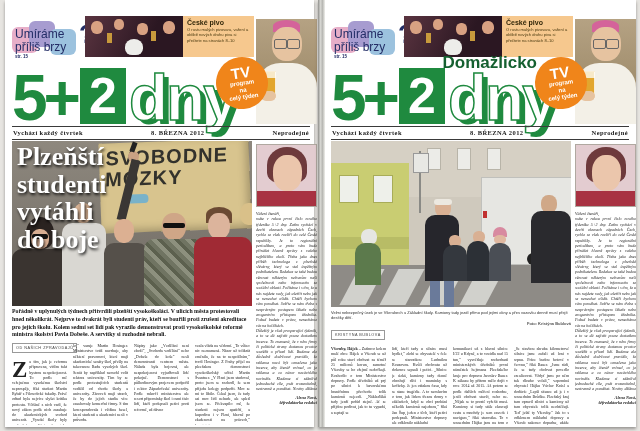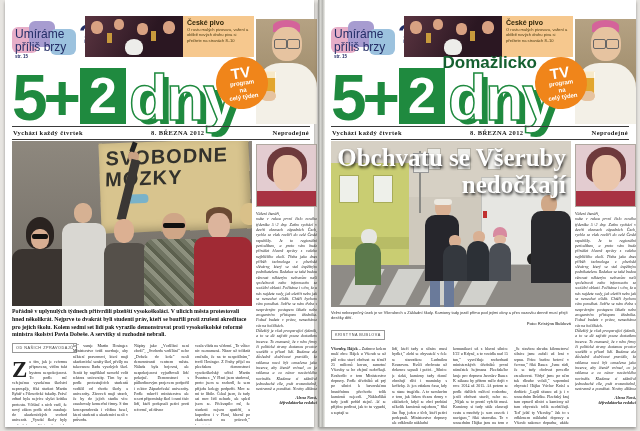--- a/index.html
+++ b/index.html
@@ -152,20 +152,24 @@
     <div class="body-sh" style="left:50px;top:82px;width:44px;height:83px;background:#d9d7d2"></div>
     <div class="head" style="left:102px;top:78px;width:20px;height:24px;background:#dcb092"></div>
     <div class="body-sh" style="left:92px;top:102px;width:44px;height:63px;background:#55504a"></div>
     <div class="head" style="left:150px;top:72px;width:24px;height:27px;background:#cfa687"></div>
     <div class="abs" style="left:151px;top:82px;width:22px;height:5px;background:#111;border-radius:2px"></div>
     <div class="body-sh" style="left:132px;top:98px;width:64px;height:67px;background:repeating-linear-gradient(45deg,#707462 0 4px,#8d907e 4px 8px,#5c604e 8px 12px)"></div>
     <div class="abs" style="left:194px;top:66px;width:26px;height:16px;background:#6b4a33;border-radius:50% 50% 0 0"></div>
     <div class="head" style="left:196px;top:72px;width:22px;height:26px;background:#dcb49c"></div>
     <div class="body-sh" style="left:182px;top:96px;width:58px;height:69px;background:#a02a34"></div>
     <div class="head" style="left:228px;top:62px;width:18px;height:22px;background:#d9c089"></div>
+    <div class="headlineL">Plzeňští
+studenti
+vytáhli
+do boje</div>
   </div>
 
   <div class="sidecol">
     <div class="portrait">
       <div class="abs" style="left:10px;top:2px;width:40px;height:36px;background:#6e3a3c;border-radius:50% 50% 30% 30%"></div>
       <div class="head" style="left:16px;top:10px;width:29px;height:36px;background:#ebc6ac"></div>
       <div class="abs" style="left:0;top:46px;width:61px;height:17px;background:#a83242"></div>
     </div>
     <div class="edit-text">Vážení čtenáři,
 máte v rukou první číslo nového týdeníku 5+2 dny. Zatím vychází v devíti okresech západních Čech, rychle se však rozšíří do celé České republiky. Je to regionální periodikum, a proto vám bude přinášet hlavně zprávy z vašeho nejbližšího okolí. Třeba jako dnes příběh technologa z plzeňské slévárny, který se stal úspěšným podnikatelem. Redakce se také budou věnovat některým nešvarům naší společnosti nebo informacím ze sociální oblasti. Počítáme i s tím, že u nás najdete rady, jak ušetřit nebo jak se nenechat ošidit. Chtěli bychom vám pomáhat. Svěřte se nám třeba s nesprávným postupem lékaře nebo arogantním přístupem úředníka. Pokud budete v právu, nenecháme vás na holičkách.
@@ -275,22 +279,20 @@
     <div class="body-sh" style="left:24px;top:102px;width:26px;height:42px;background:#5c7a4c"></div>
     <div class="head" style="left:118px;top:94px;width:12px;height:12px;background:#d9b093"></div>
     <div class="body-sh" style="left:112px;top:104px;width:24px;height:36px;background:#34383e"></div>
     <div class="head" style="left:142px;top:90px;width:12px;height:12px;background:#d9b093"></div>
     <div class="body-sh" style="left:136px;top:100px;width:22px;height:40px;background:#2c3036"></div>
     <div class="abs" style="left:162px;top:86px;width:14px;height:10px;background:#d88aa0;border-radius:7px 7px 0 0"></div>
     <div class="head" style="left:163px;top:94px;width:12px;height:9px;background:#e0b8a0"></div>
     <div class="body-sh" style="left:158px;top:102px;width:22px;height:38px;background:#4a4e55"></div>
     <div class="head" style="left:210px;top:54px;width:16px;height:18px;background:#d0a888"></div>
     <div class="body-sh" style="left:200px;top:70px;width:40px;height:72px;background:#2a2a2e"></div>
-    <div class="headlineR">Obchvatu se Všeruby
-nedočkají</div>
   </div>
 
   <div class="sidecol">
     <div class="portrait">
       <div class="abs" style="left:10px;top:2px;width:40px;height:36px;background:#6e3a3c;border-radius:50% 50% 30% 30%"></div>
       <div class="head" style="left:16px;top:10px;width:29px;height:36px;background:#ebc6ac"></div>
       <div class="abs" style="left:0;top:46px;width:61px;height:17px;background:#a83242"></div>
     </div>
     <div class="edit-text">Vážení čtenáři,
 máte v rukou první číslo nového týdeníku 5+2 dny. Zatím vychází v devíti okresech západních Čech, rychle se však rozšíří do celé České republiky. Je to regionální periodikum, a proto vám bude přinášet hlavně zprávy z vašeho nejbližšího okolí. Třeba jako dnes příběh technologa z plzeňské slévárny, který se stal úspěšným podnikatelem. Redakce se také budou věnovat některým nešvarům naší společnosti nebo informacím ze sociální oblasti. Počítáme i s tím, že u nás najdete rady, jak ušetřit nebo jak se nenechat ošidit. Chtěli bychom vám pomáhat. Svěřte se nám třeba s nesprávným postupem lékaře nebo arogantním přístupem úředníka. Pokud budete v právu, nenecháme vás na holičkách.

